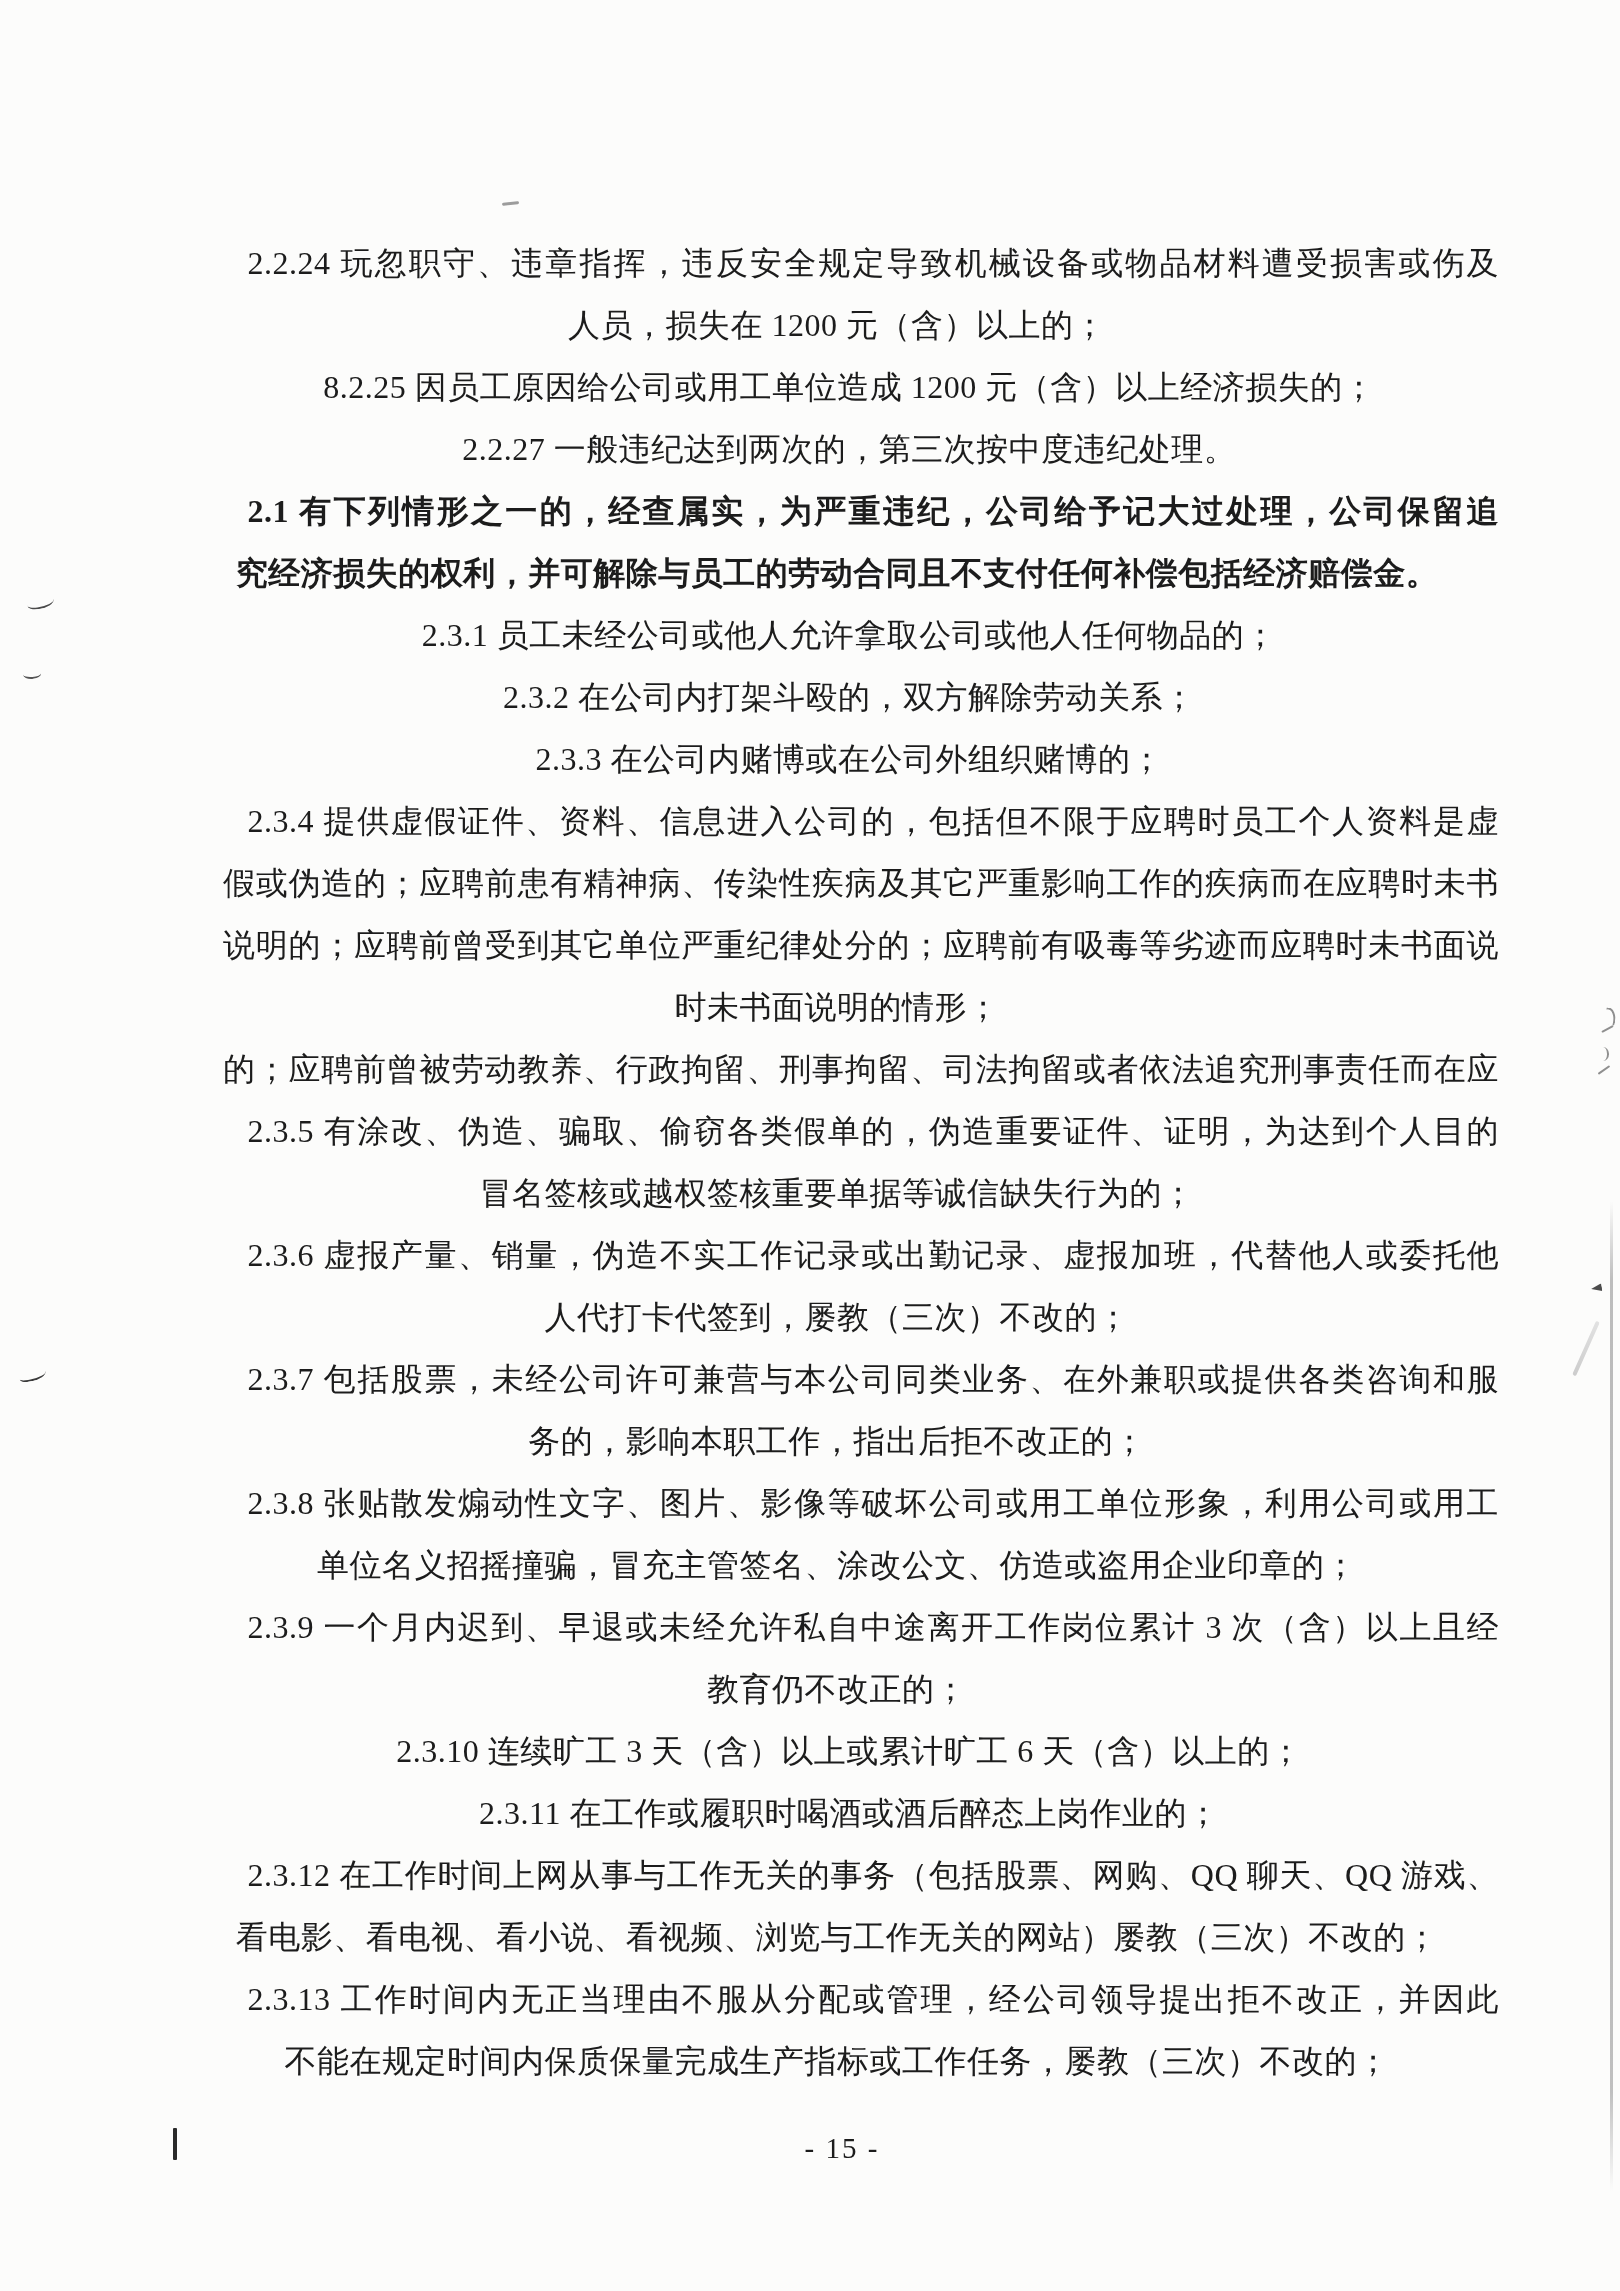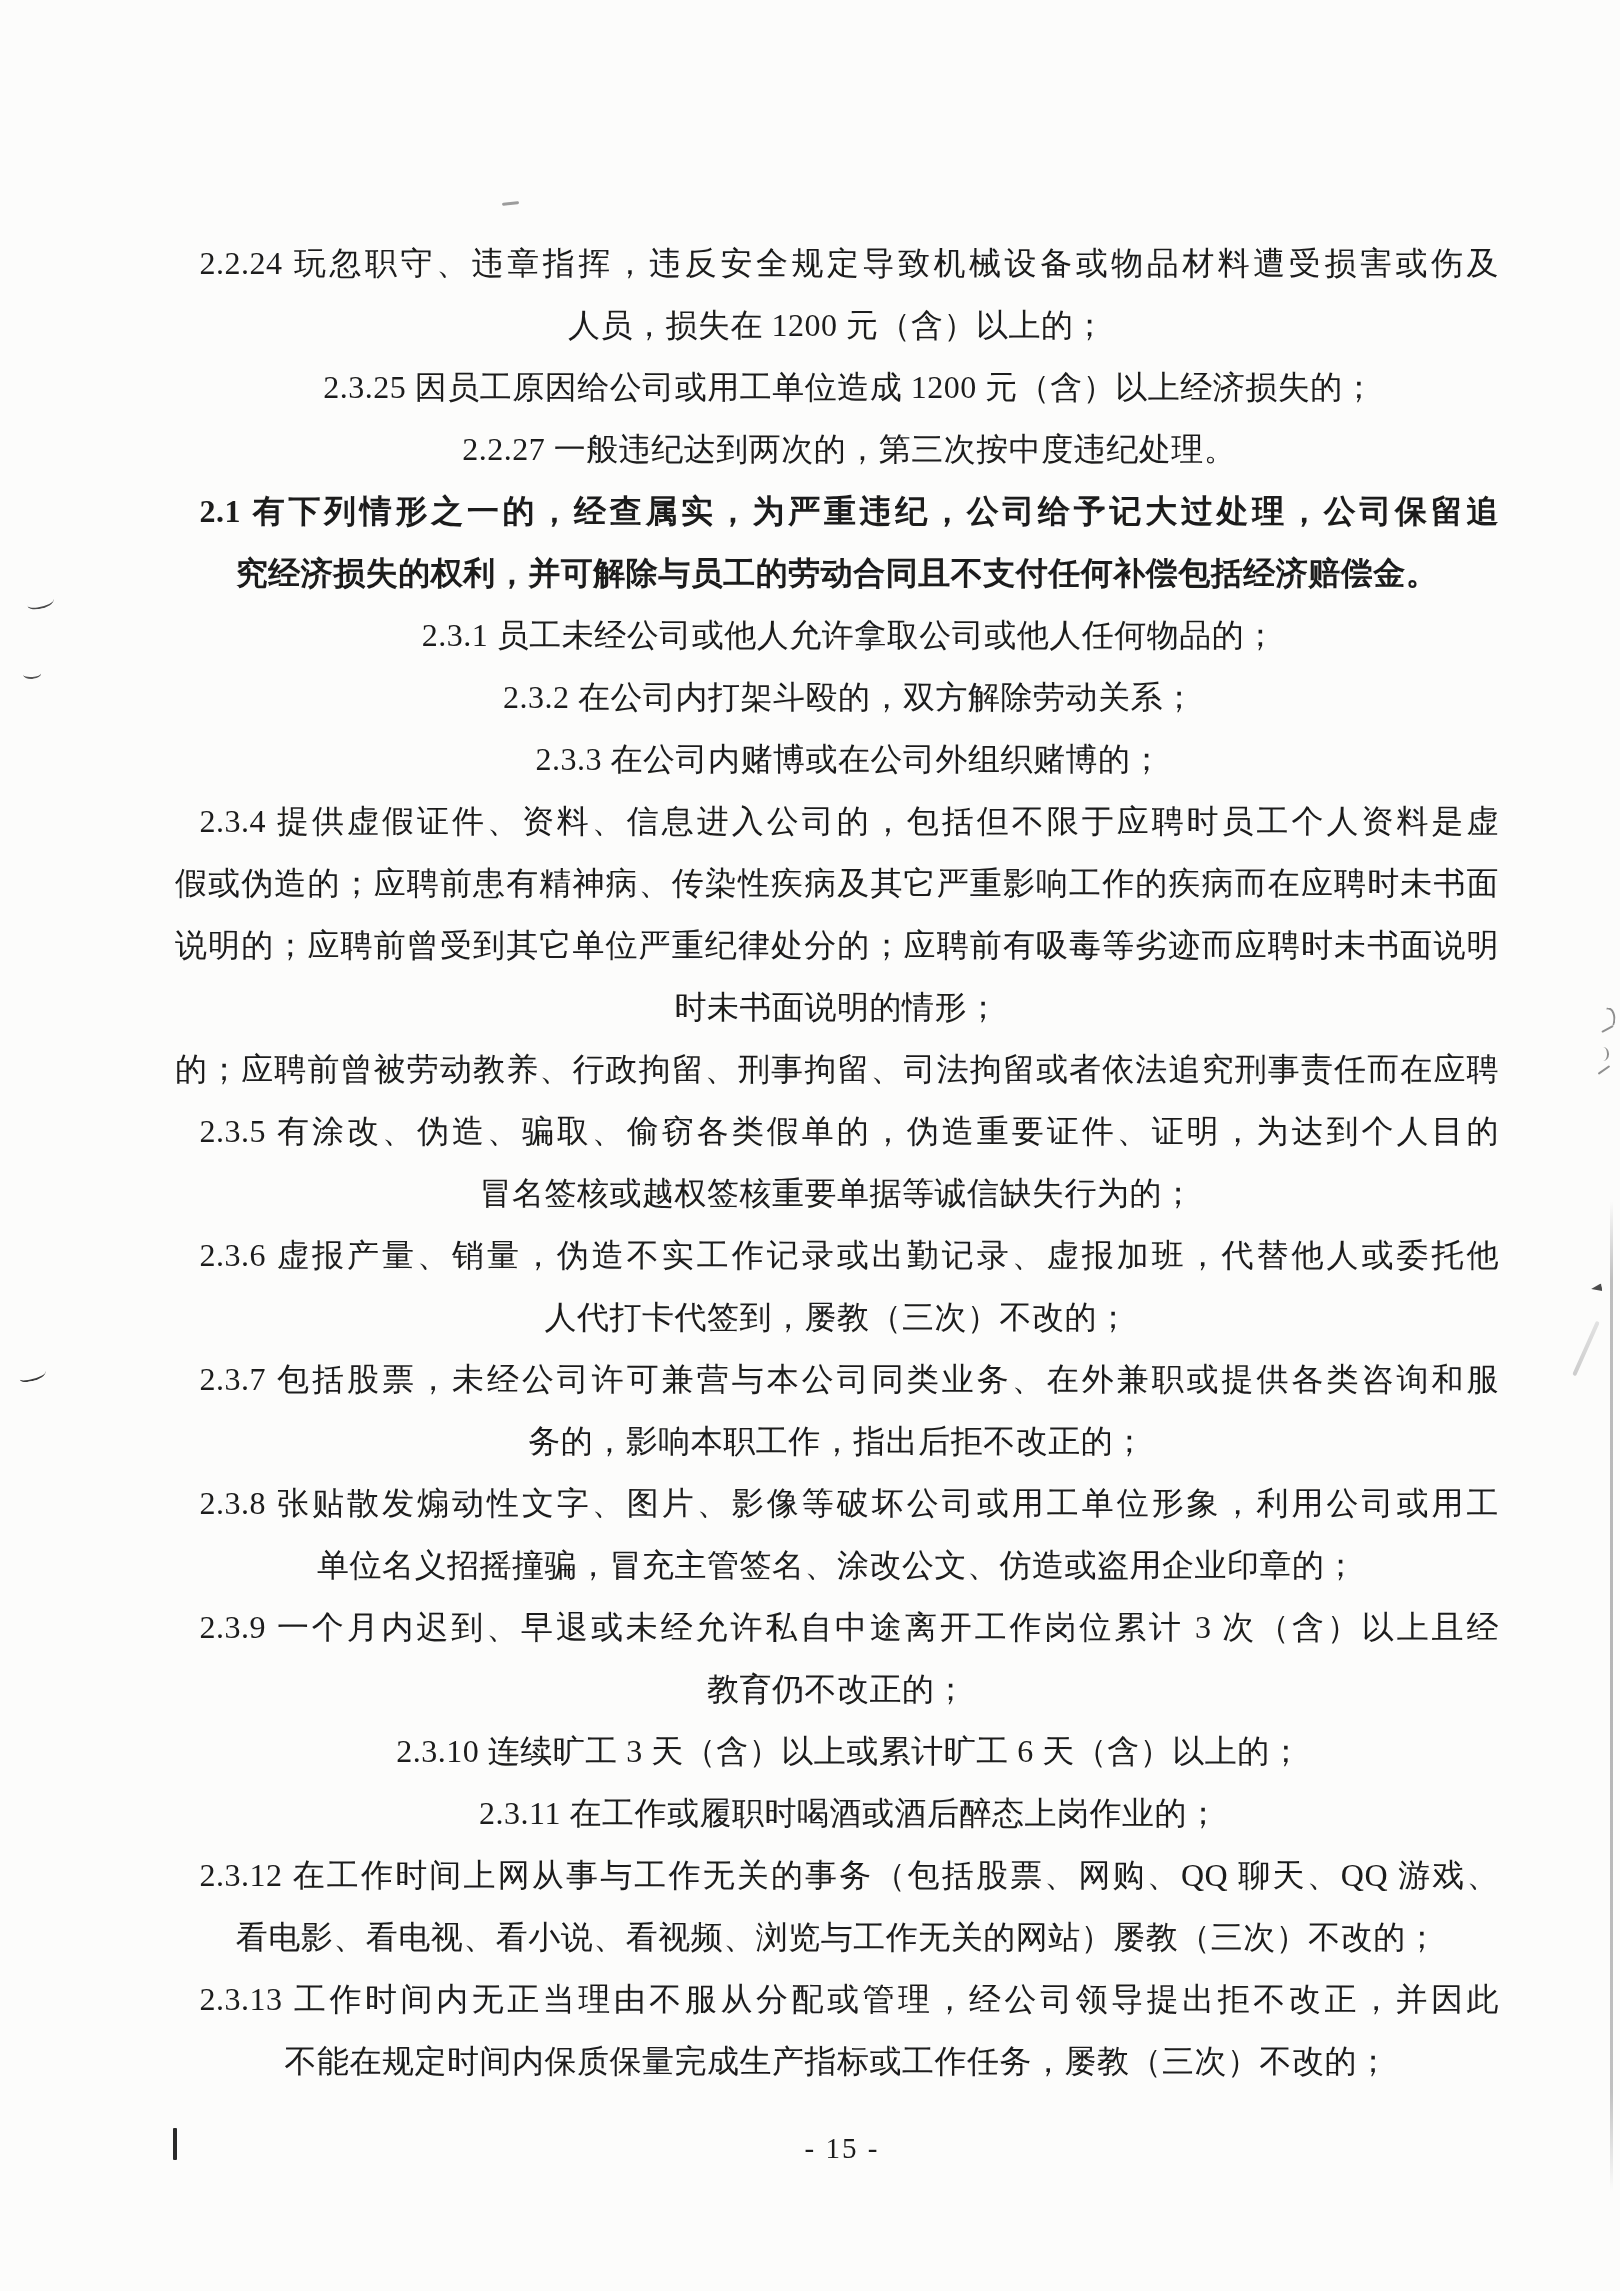--- a/index.html
+++ b/index.html
@@ -20,21 +20,21 @@
     height:62px;
     line-height:62px;
     font-size:32px;
     letter-spacing:0.5px;
     text-align:center;
     white-space:normal;
     overflow:hidden;
   }
   .line.indent { text-indent:24.5px; }
   .line.bold   { font-weight:bold; }
-  .line.full   { text-align:justify; text-align-last:justify; }
+  .line.full   { text-align:justify; text-align-last:justify;margin-left:48px; }
   .pagenum {
     position:absolute;
     top:2117px; left:0;
     width:1612px;
     text-align:center;
     font-size:29px;
     line-height:62px;
     letter-spacing:2px;
     margin-left:36px;
   }
@@ -52,21 +52,21 @@
   .m-streak { left:1584px; top:1319px; width:3.9px;  height:59px; background:linear-gradient(#e2e2e2,#cccccc); transform:rotate(24deg); border-radius:2px; }
   .m-vline  { left:1610px; top:1201px; width:2.9px;  height:990px;
               background:linear-gradient(to bottom, rgba(195,195,195,0), rgba(178,178,178,0.85) 8%, #b5b5b5 50%, rgba(185,185,185,0.9) 90%, rgba(205,205,205,0)); }
 </style>
 </head>
 <body>
 
 <div class="textblock">
   <div class="line indent full">2.2.24 玩忽职守、违章指挥，违反安全规定导致机械设备或物品材料遭受损害或伤及</div>
   <div class="line">人员，损失在 1200 元（含）以上的；</div>
-  <div class="line indent">2.3.25 因员工原因给公司或用工单位造成 1200 元（含）以上经济损失的；</div>
+  <div class="line indent">8.2.25 因员工原因给公司或用工单位造成 1200 元（含）以上经济损失的；</div>
   <div class="line indent">2.2.27 一般违纪达到两次的，第三次按中度违纪处理。</div>
   <div class="line indent bold full">2.1 有下列情形之一的，经查属实，为严重违纪，公司给予记大过处理，公司保留追</div>
   <div class="line bold">究经济损失的权利，并可解除与员工的劳动合同且不支付任何补偿包括经济赔偿金。</div>
   <div class="line indent">2.3.1 员工未经公司或他人允许拿取公司或他人任何物品的；</div>
   <div class="line indent">2.3.2 在公司内打架斗殴的，双方解除劳动关系；</div>
   <div class="line indent">2.3.3 在公司内赌博或在公司外组织赌博的；</div>
   <div class="line indent full">2.3.4 提供虚假证件、资料、信息进入公司的，包括但不限于应聘时员工个人资料是虚</div>
   <div class="line full">假或伪造的；应聘前患有精神病、传染性疾病及其它严重影响工作的疾病而在应聘时未书面</div>
   <div class="line full">说明的；应聘前曾受到其它单位严重纪律处分的；应聘前有吸毒等劣迹而应聘时未书面说明</div>
   <div class="line">时未书面说明的情形；</div>

